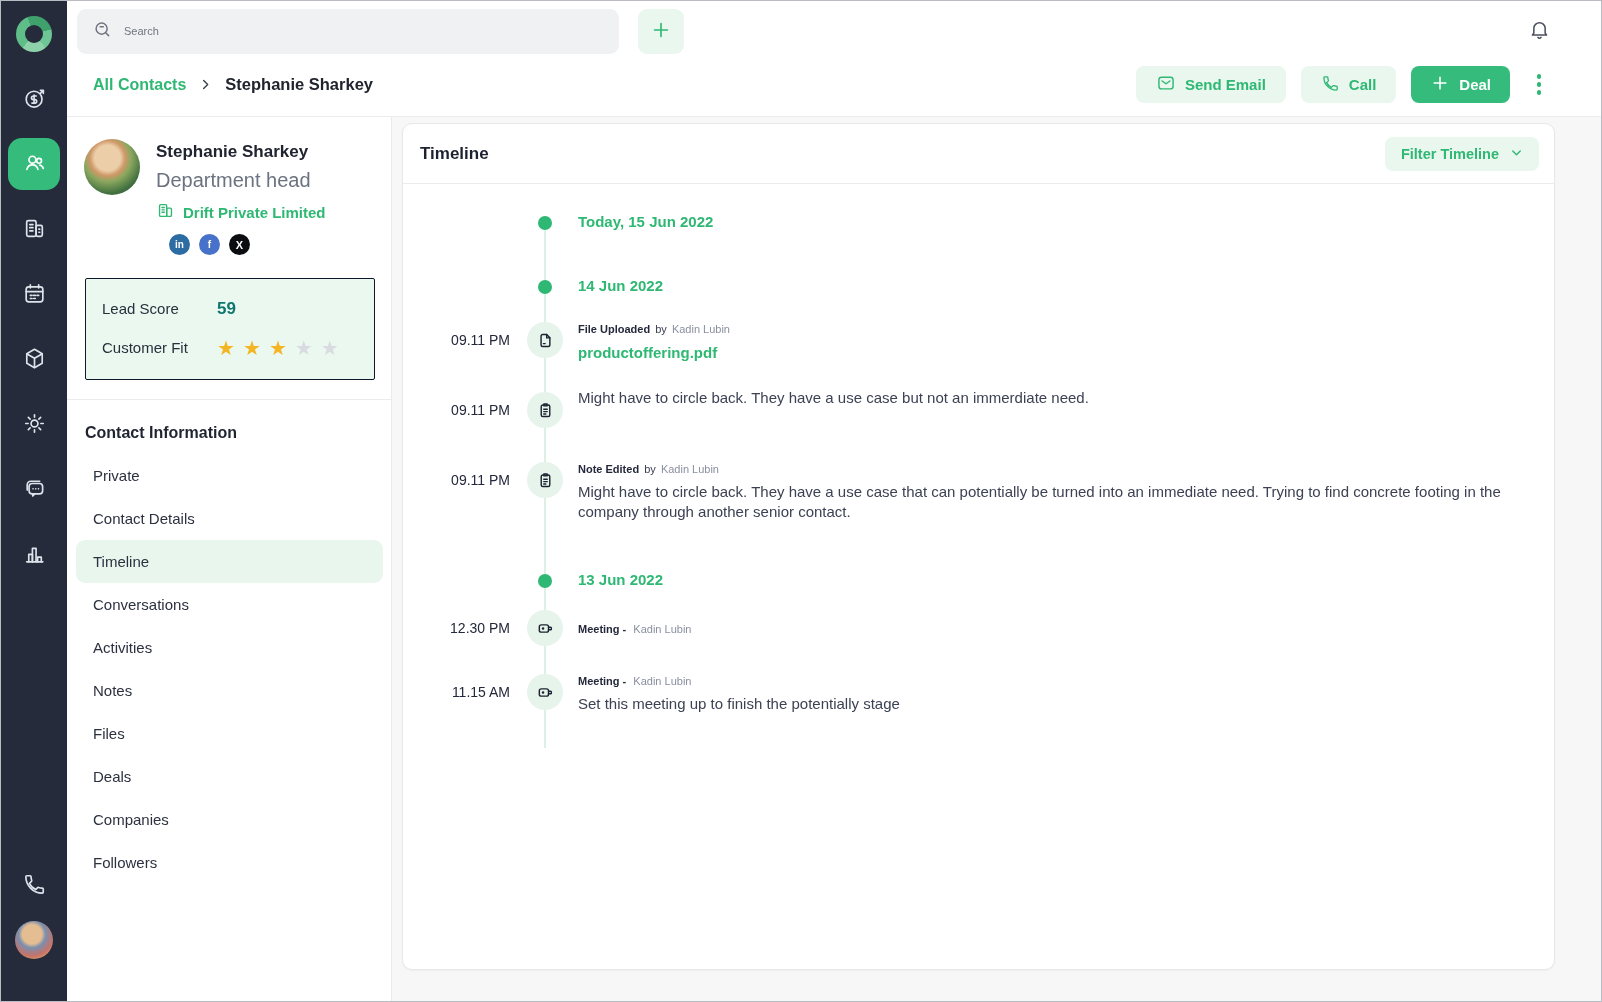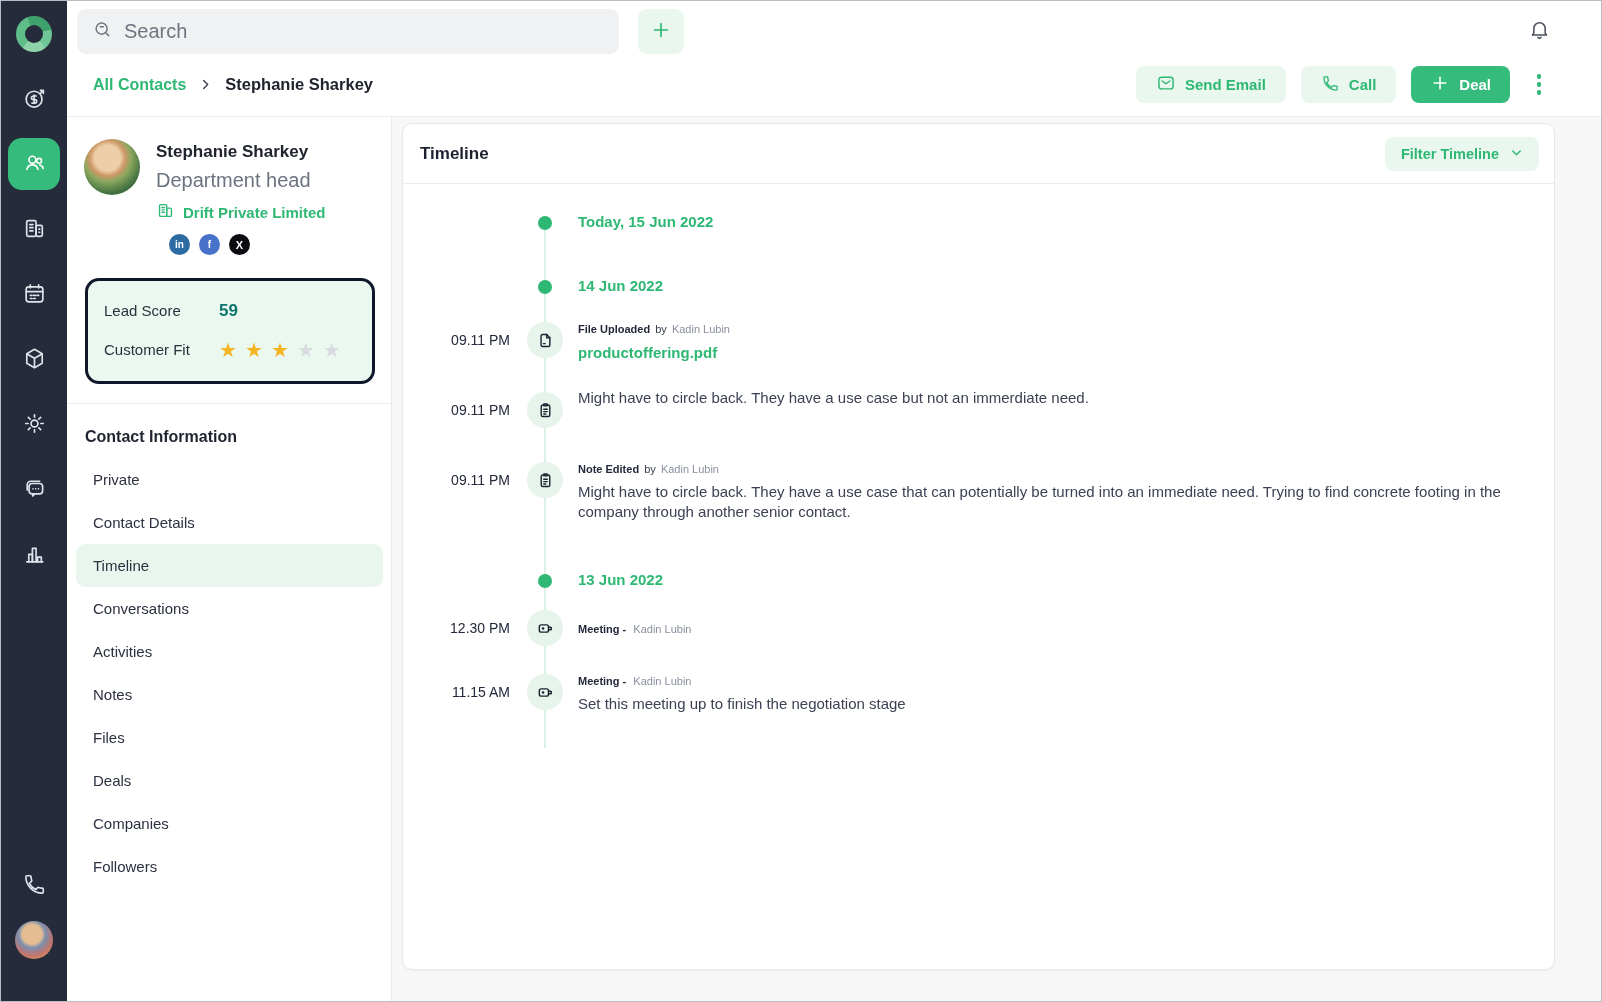--- a/index.html
+++ b/index.html
@@ -21,21 +21,21 @@
   .side-bottom { margin-top:auto; display:flex; flex-direction:column; align-items:center; padding-bottom:42px; gap:16px; }
   .avatar-sm { width:38px; height:38px; border-radius:50%;
     background:radial-gradient(circle at 45% 35%,#e4bd92 0 30%,#7b8fae 42%,#c4736b 66%,#e4c055 100%); }
 
   
   .main { flex:1; display:flex; flex-direction:column; min-width:0; }
 
   .topbar { height:60px; display:flex; align-items:center; padding:0 50px 0 10px; background:#fff; flex-shrink:0; }
   .search { width:542px; height:45px; background:#F0F1F2; border-radius:9px; display:flex; align-items:center;
     padding:0 15px; gap:11px; color:#6f7480; }
-  .search input { border:none; background:transparent; outline:none; font-size:20px; color:#3a3f4c;
+  .search input { border:none; background:transparent; outline:none; font-size:11px; color:#3a3f4c;
     font-family:inherit; flex:1; }
   .search input::placeholder { color:#6f7480; }
   .add-btn { width:46px; height:45px; margin-left:19px; border:none; border-radius:9px; background:#E9F7EF;
     color:#2EB873; display:flex; align-items:center; justify-content:center; cursor:pointer; }
   .bell-btn { margin-left:auto; background:none; border:none; color:#4a4f5b; cursor:pointer; }
 
   .subheader { height:55px; display:flex; align-items:center; padding:0 48px 8px 26px; background:#fff; flex-shrink:0; }
   .crumb-parent { color:#2EB873; font-size:16px; font-weight:600; cursor:pointer; }
   .crumb-sep { margin:0 12px; color:#3a3f4c; display:flex; }
   .crumb-current { color:#20242f; font-size:16.5px; font-weight:700; }
@@ -57,21 +57,21 @@
     background:radial-gradient(circle at 42% 34%,#eccfa9 0 26%,#cf9868 36%,#8aa75e 48%,#41703f 72%,#2f5531 100%); }
   .p-name { font-size:17px; font-weight:700; color:#20242f; margin-top:3px; }
   .p-role { font-size:20px; color:#6b7280; margin-top:7px; }
   .p-company { display:flex; align-items:center; gap:8px; margin-top:9px; color:#2EB873;
     font-size:15px; font-weight:600; cursor:pointer; }
   .socials { display:flex; gap:9px; margin-top:11px;padding-left:13px; }
   .soc { width:21px; height:21px; border-radius:50%; color:#fff; font-size:10px; font-weight:700;
     display:flex; align-items:center; justify-content:center; cursor:pointer; }
   .soc.li { background:#2d6ba3; } .soc.fb { background:#4872c9; } .soc.x { background:#0c0d10; font-size:11px; }
 
-  .lead-card { margin:17px 16px 0 18px; background:#EAF8F0; border:3px solid #0f172a; border-radius:14px;
+  .lead-card { margin:17px 16px 0 18px; background:#EAF8F0; border:1px solid #0f172a; border-radius:2px;
     padding:10px 16px 12px; }
   .lead-row { display:flex; align-items:center; height:39px; }
   .lead-label { width:115px; font-size:15px; color:#2a2f3c; }
   .lead-value { font-size:17px; font-weight:600; color:#0f766e; }
   .stars { display:flex; gap:8px; font-size:20px; line-height:1; }
   .star { color:#D9DBE0; } .star[data-state="filled"] { color:#F4B525; }
 
   .lp-divider { height:1px; background:#ececee; margin-top:19px; }
   .lp-heading { padding:24px 0 8px 18px; font-size:16px; font-weight:700; color:#1f2430; }
   .nav-list { padding:4px 8px 0 9px; }
@@ -413,21 +413,21 @@
                   <circle cx="8.9" cy="12" r="1.6" fill="currentColor" stroke="none"></circle>
                   <path d="M15.8 10.4h2.6a1 1 0 0 1 1 1v1.2a1 1 0 0 1-1 1h-2.6"></path>
                 </svg>
               </span>
             <div class="tl-body">
               <div class="t-line">
                 <span class="t-act">Meeting -</span>
                 <span class="t-by"></span>
                 <span class="t-actor">Kadin Lubin</span>
               </div>
-              <div class="t-text">Set this meeting up to finish the negotiation stage</div>
+              <div class="t-text">Set this meeting up to finish the potentially stage</div>
             </div>
           </div>
 
         </div>
       </section>
     </div>
   </div>
 </div>
 
 </body></html>

